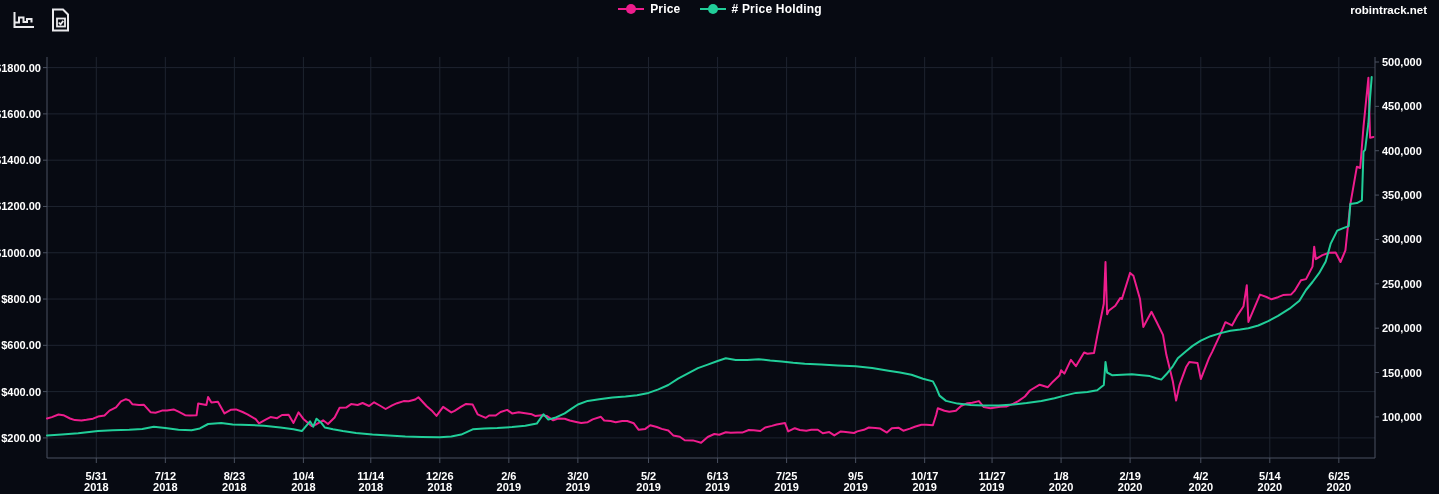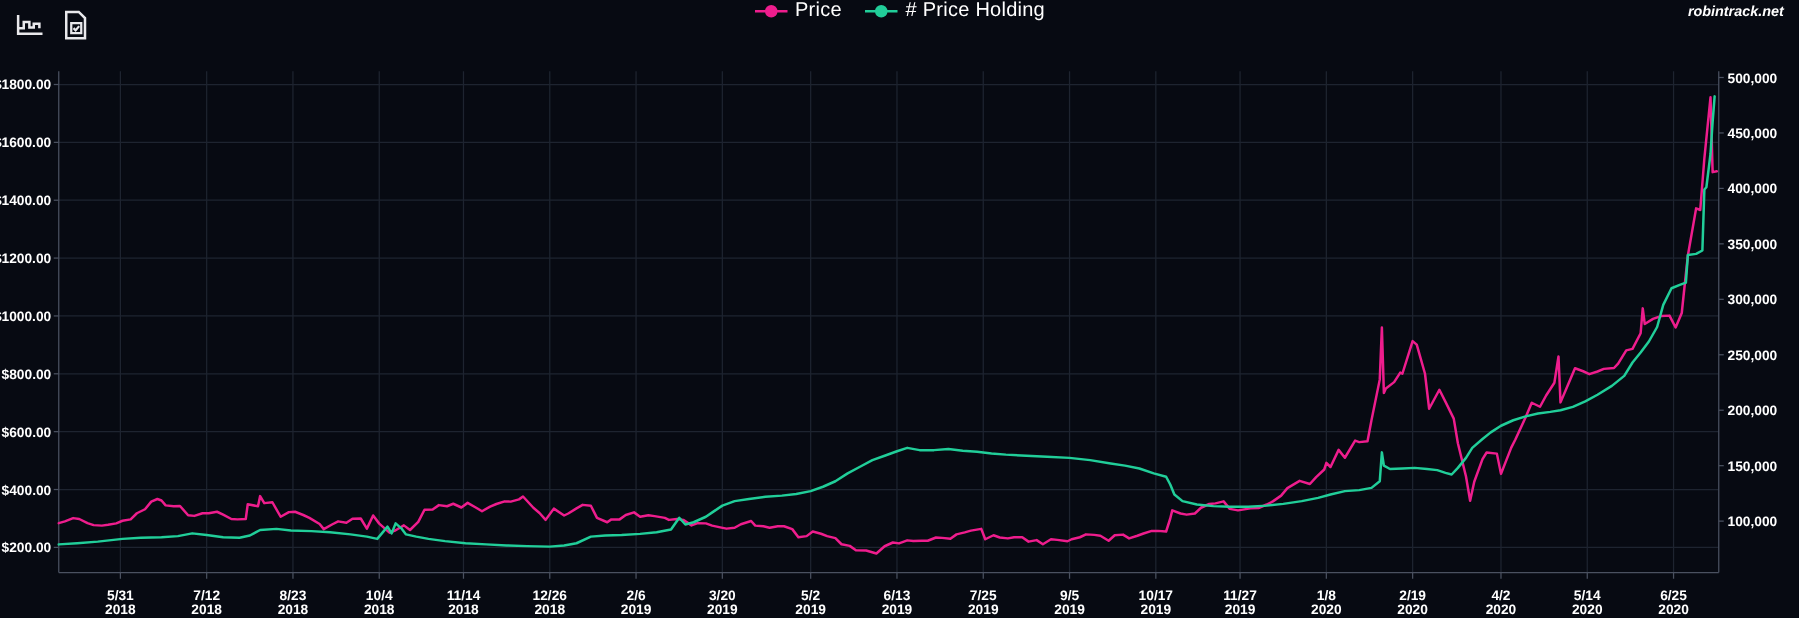--- a/index.html
+++ b/index.html
@@ -4,22 +4,22 @@
 <style>
   html,body{margin:0;padding:0;background:#070a12;}
   .app{position:relative;width:1439px;height:494px;background:#070a12;overflow:hidden;
        font-family:"Liberation Sans",sans-serif;}
   .topbar{position:absolute;top:0;left:0;right:0;height:38px;}
   .icon-group{position:absolute;top:8px;left:12px;display:flex;gap:15px;}
   .icon-btn{background:transparent;border:none;padding:0;margin:0;cursor:pointer;line-height:0;}
   .legend{position:absolute;top:1px;left:0;right:0;display:flex;justify-content:center;
           align-items:center;gap:18px;height:16px;}
   .legend-item{display:flex;align-items:center;gap:5px;cursor:pointer;}
-  .legend-label{color:#ffffff;font-size:16px;font-weight:400;letter-spacing:.2px;}
-  .site-name{position:absolute;top:4px;right:12px;color:#ffffff;font-size:11.5px;font-weight:600;font-style:italic;}
+  .legend-label{color:#ffffff;font-size:12px;font-weight:700;letter-spacing:.2px;}
+  .site-name{position:absolute;top:4px;right:12px;color:#ffffff;font-size:11.5px;font-weight:600;}
   #chart{position:absolute;top:0;left:0;}
   text{font-family:"Liberation Sans",sans-serif;font-weight:700;fill:#ffffff;font-size:11px;}
 </style>
 </head>
 <body>
 
 <div class="app">
 
   <svg id="chart" width="1439" height="494">
     <g id="g-grid">

